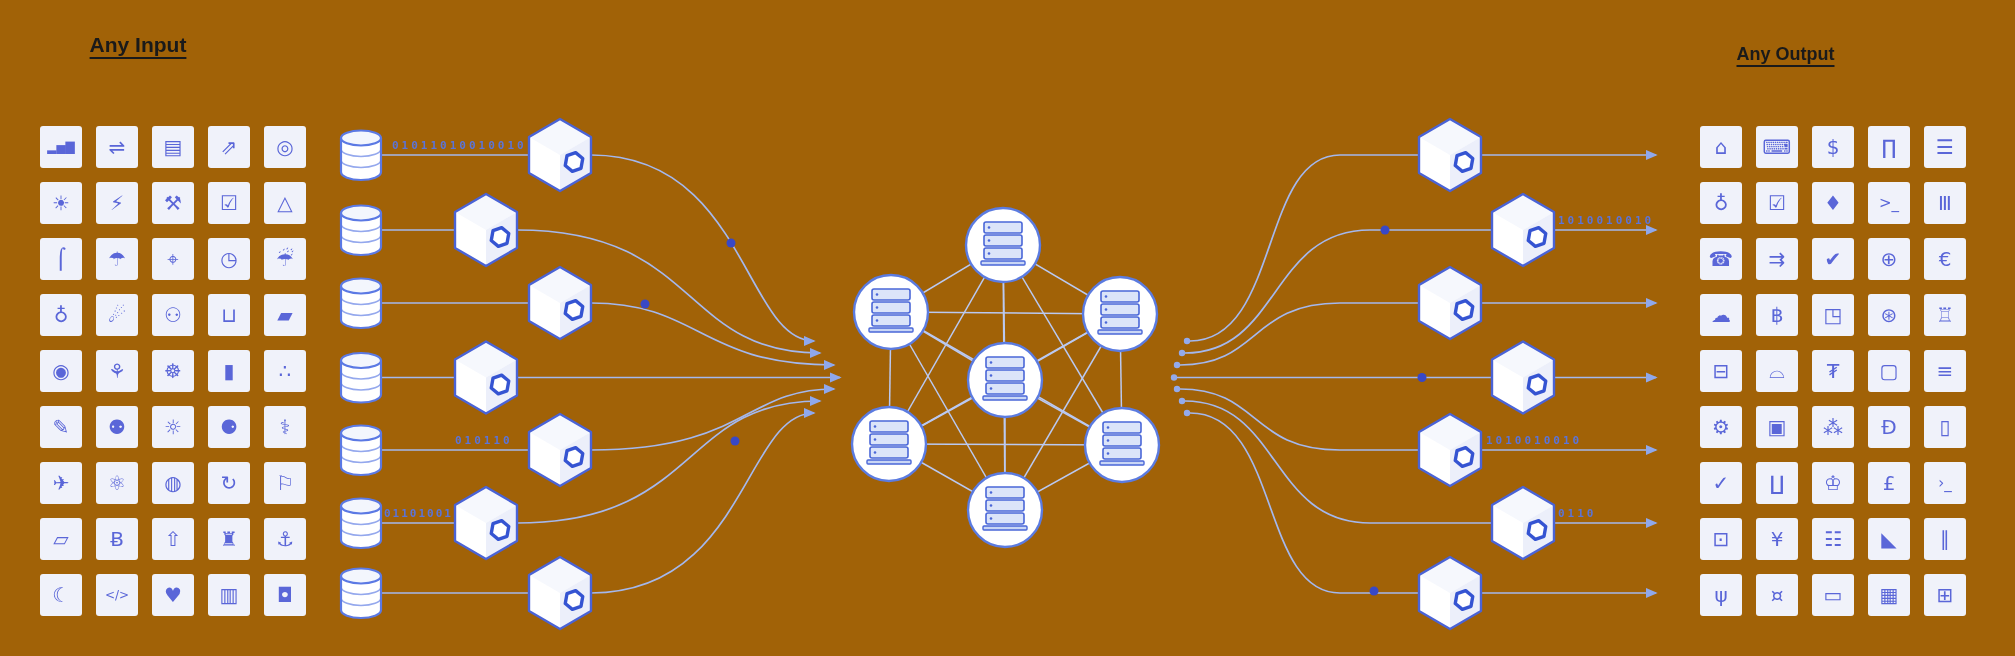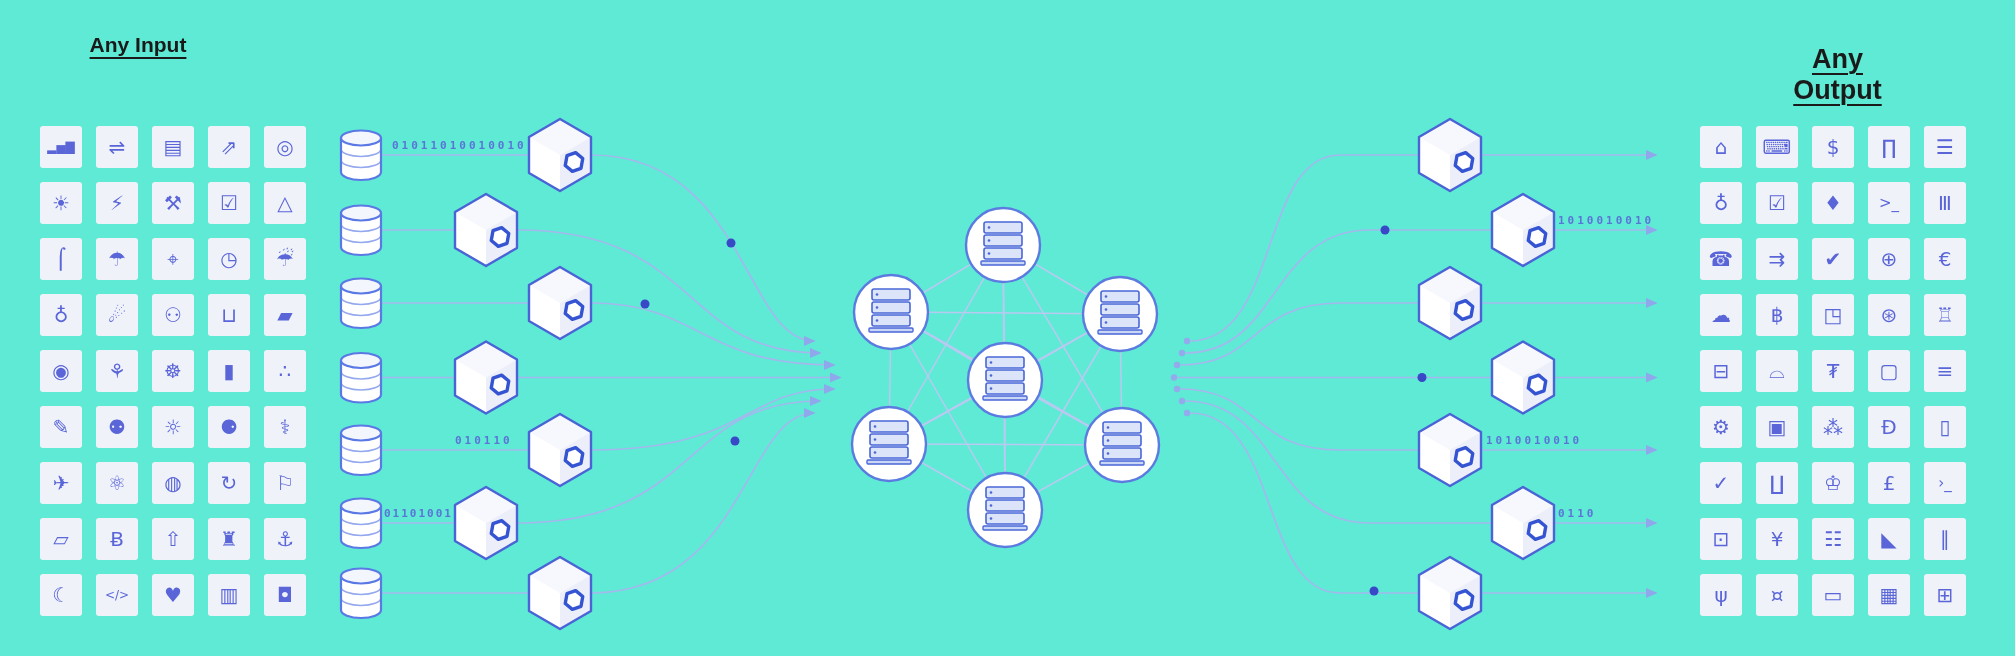--- a/index.html
+++ b/index.html
@@ -1,23 +1,23 @@
 <!DOCTYPE html>
 <html><head>
 <meta charset="utf-8">
 <style>
   html,body{margin:0;padding:0;background:#fff;}
-  .canvas{position:relative;width:2015px;height:656px;background:#5eead4;overflow:hidden;
+  .canvas{position:relative;width:2015px;height:656px;background:#a16207;overflow:hidden;
           font-family:"Liberation Sans",sans-serif;}
   .title{position:absolute;margin:0;color:#1a1a1a;font-weight:bold;text-align:center;
          text-decoration:underline;text-decoration-thickness:2px;text-underline-offset:5px;
          font-family:"Liberation Sans",sans-serif;}
   .t-input{left:78px;top:33px;width:120px;font-size:21px;}
   .t-chain{left:890px;top:42px;width:215px;font-size:24px;}
-  .t-output{left:1765px;top:44px;width:145px;font-size:27px;}
+  .t-output{left:1713px;top:44px;width:145px;font-size:18px;}
   .layer{position:absolute;left:0;top:0;}
   .grid{position:absolute;display:grid;grid-template-columns:repeat(5,42px);
         grid-auto-rows:42px;gap:14px;}
   .grid-input{left:40px;top:126px;}
   .grid-output{left:1700px;top:126px;}
   .tile{background:#f0f2fa;border-radius:3px;display:flex;align-items:center;justify-content:center;}
   .glyph{color:#5a66d8;font-size:20px;line-height:1;font-family:"DejaVu Sans",sans-serif;}
   .bintext{font-family:"DejaVu Sans Mono",monospace;font-size:11px;font-weight:bold;
            fill:#5b74d8;letter-spacing:3px;}
 </style>

